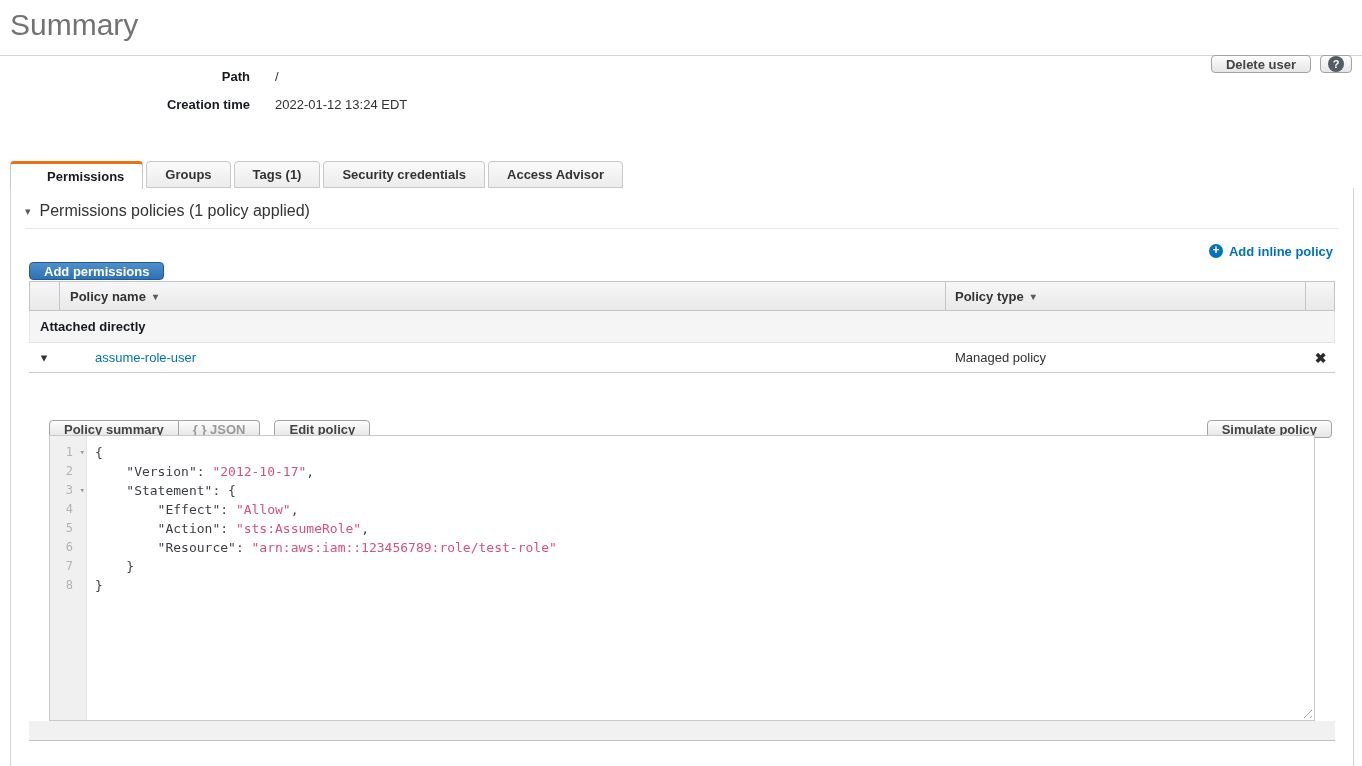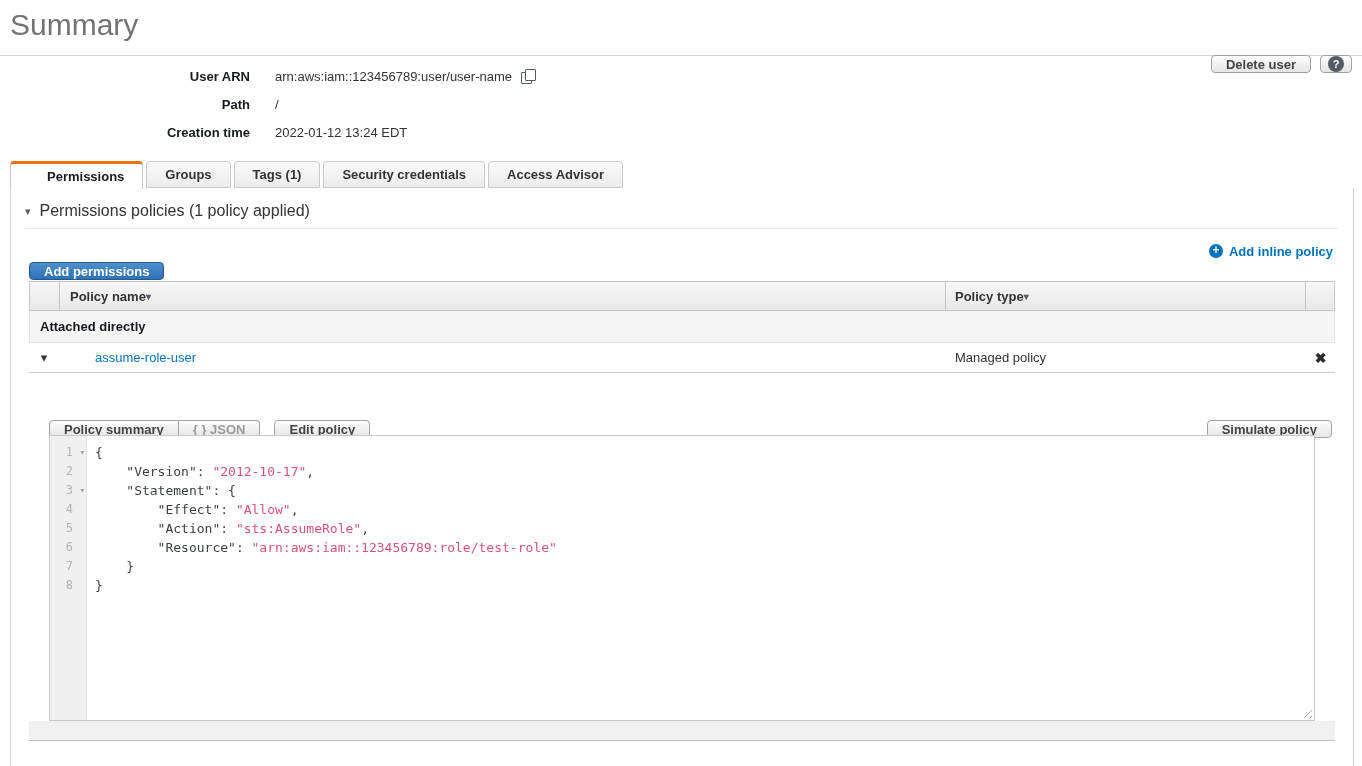--- a/index.html
+++ b/index.html
@@ -61,21 +61,21 @@
     box-shadow:none; }
   .inline-policy-link { margin-left:auto; display:flex; align-items:center; gap:6px;
     color:#0073bb; font-weight:bold; cursor:pointer; }
   .plus-icon { width:14px; height:14px; border-radius:50%; background:#0073bb; color:#fff;
     font-size:12px; line-height:13px; text-align:center; font-weight:bold; }
 
   
   .policy-table { margin:17px 0 0 18px; width:1306px; }
   .thead { display:flex; height:30px; align-items:stretch;
     background:linear-gradient(#f7f7f7,#e9e9e9); border:1px solid #c5c5c5; font-weight:bold; color:#333; }
-  .th { display:flex; align-items:center; }
+  .th { display:flex; align-items:center; gap:7px; }
   .th-spacer { width:30px; border-right:1px solid #c5c5c5; }
   .th-name { flex:1; padding-left:10px; }
   .th-type { width:360px; border-left:1px solid #c5c5c5; padding-left:9px; }
   .th-actions { width:29px; border-left:1px solid #c5c5c5; }
   .sort-caret { color:#545b64; font-size:10px; }
 
   .group-row { height:32px; line-height:31px; background:#f5f5f5; padding-left:10px;
     font-weight:bold; color:#16191f; border-left:1px solid #e6e6e6; border-right:1px solid #e6e6e6;
     border-bottom:1px solid #e2e2e2; }
 
@@ -123,27 +123,20 @@
   <div class="header-actions">
     <button class="btn">Delete user</button>
     <button class="btn btn-help">
         <span class="help-glyph">?</span>
       </button>
   </div>
 </div>
 
 <div class="user-fields">
   <div class="field-row">
-    <div class="field-label">User ARN</div>
-    <div class="field-value">
-      <span>arn:aws:iam::123456789:user/user-name</span>
-      <span class="copy-icon"></span>
-    </div>
-  </div>
-  <div class="field-row">
     <div class="field-label">Path</div>
     <div class="field-value">/</div>
   </div>
   <div class="field-row">
     <div class="field-label">Creation time</div>
     <div class="field-value">2022-01-12 13:24 EDT</div>
   </div>
 </div>
 
 <div class="tabs">

